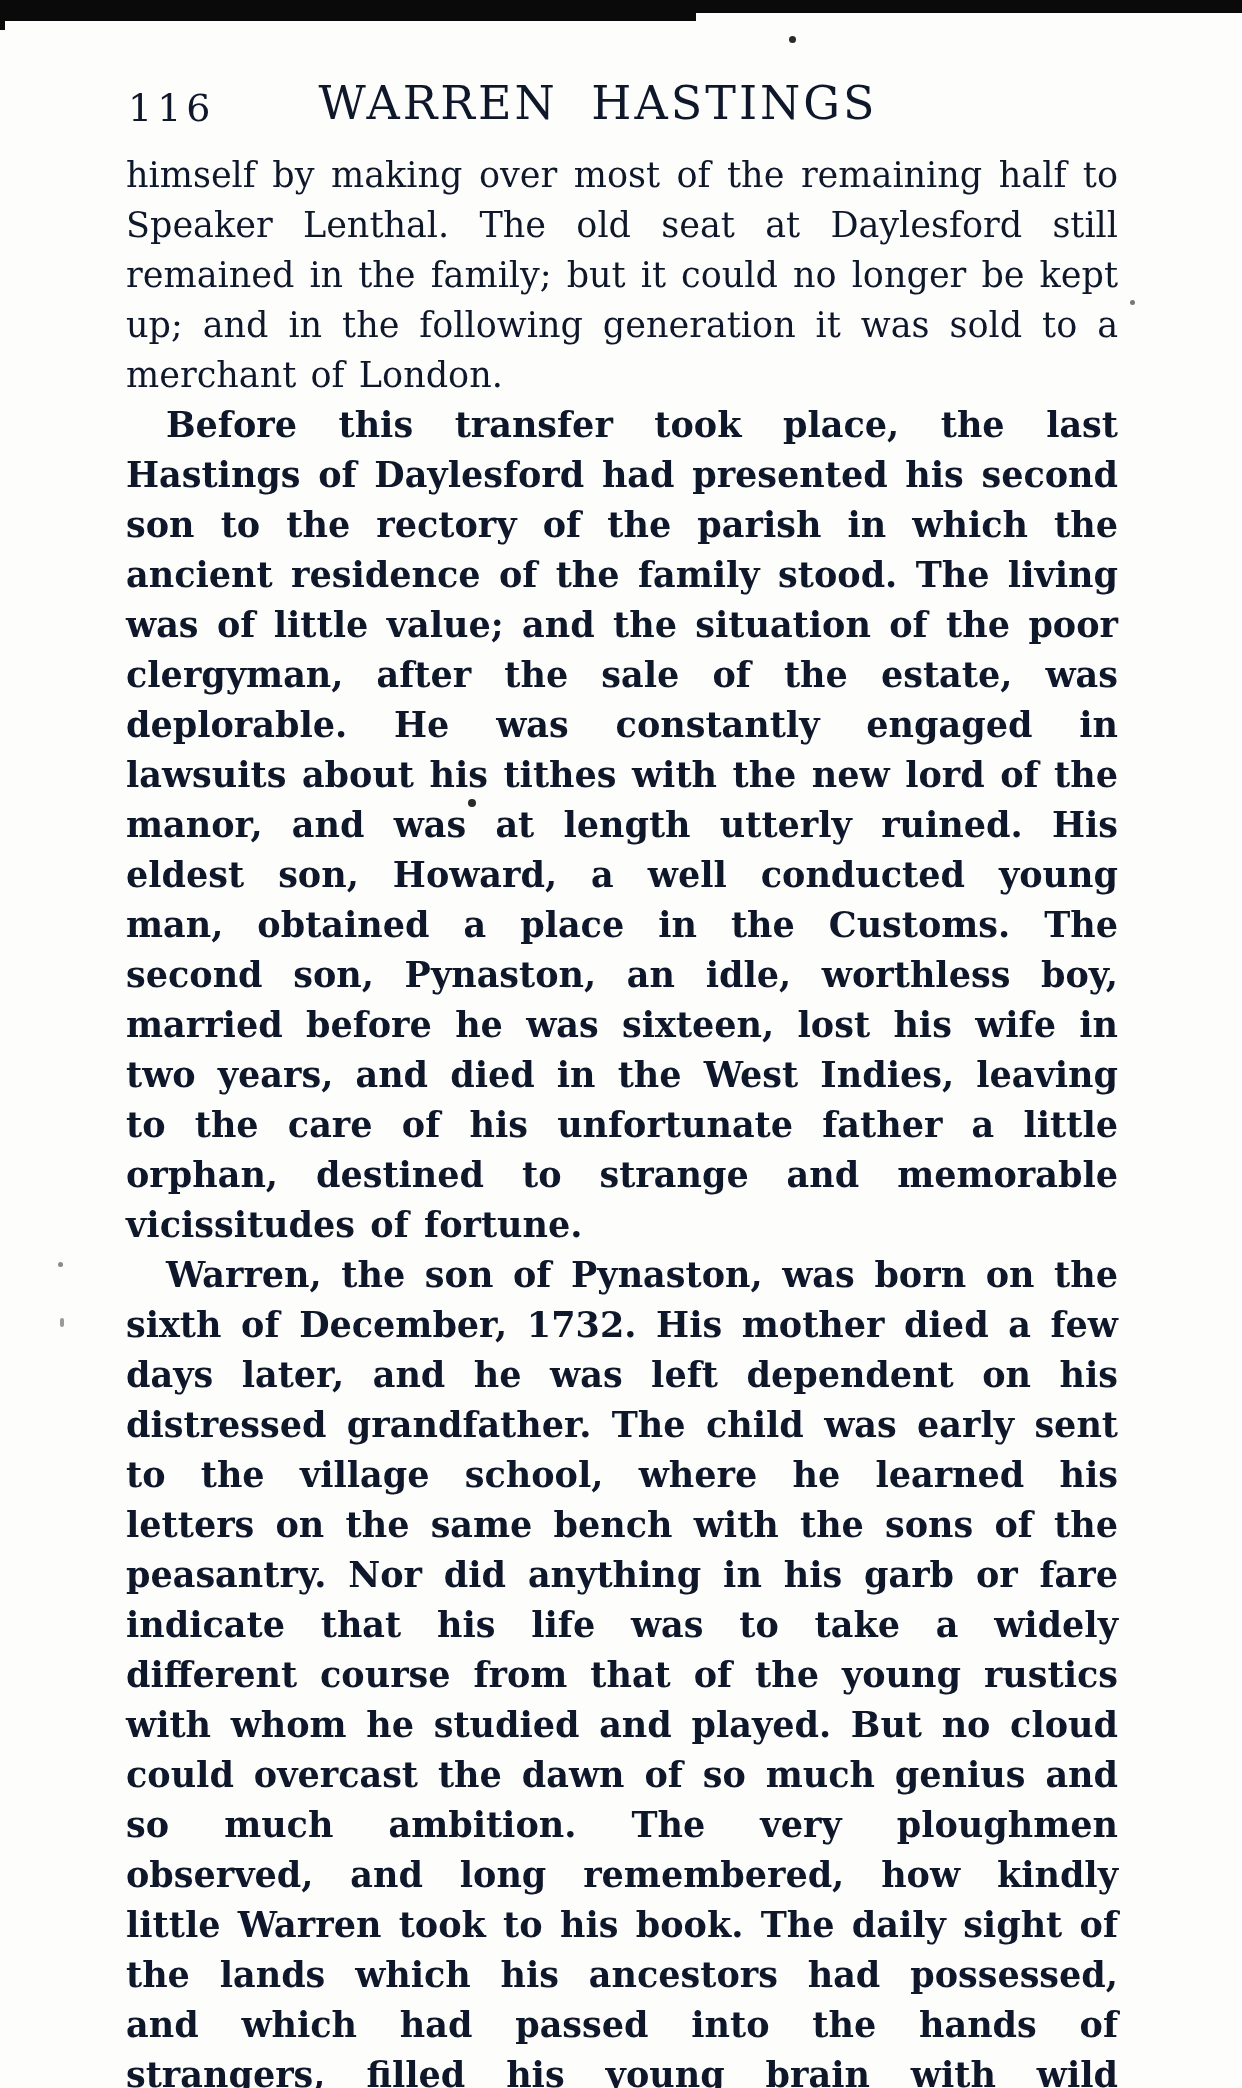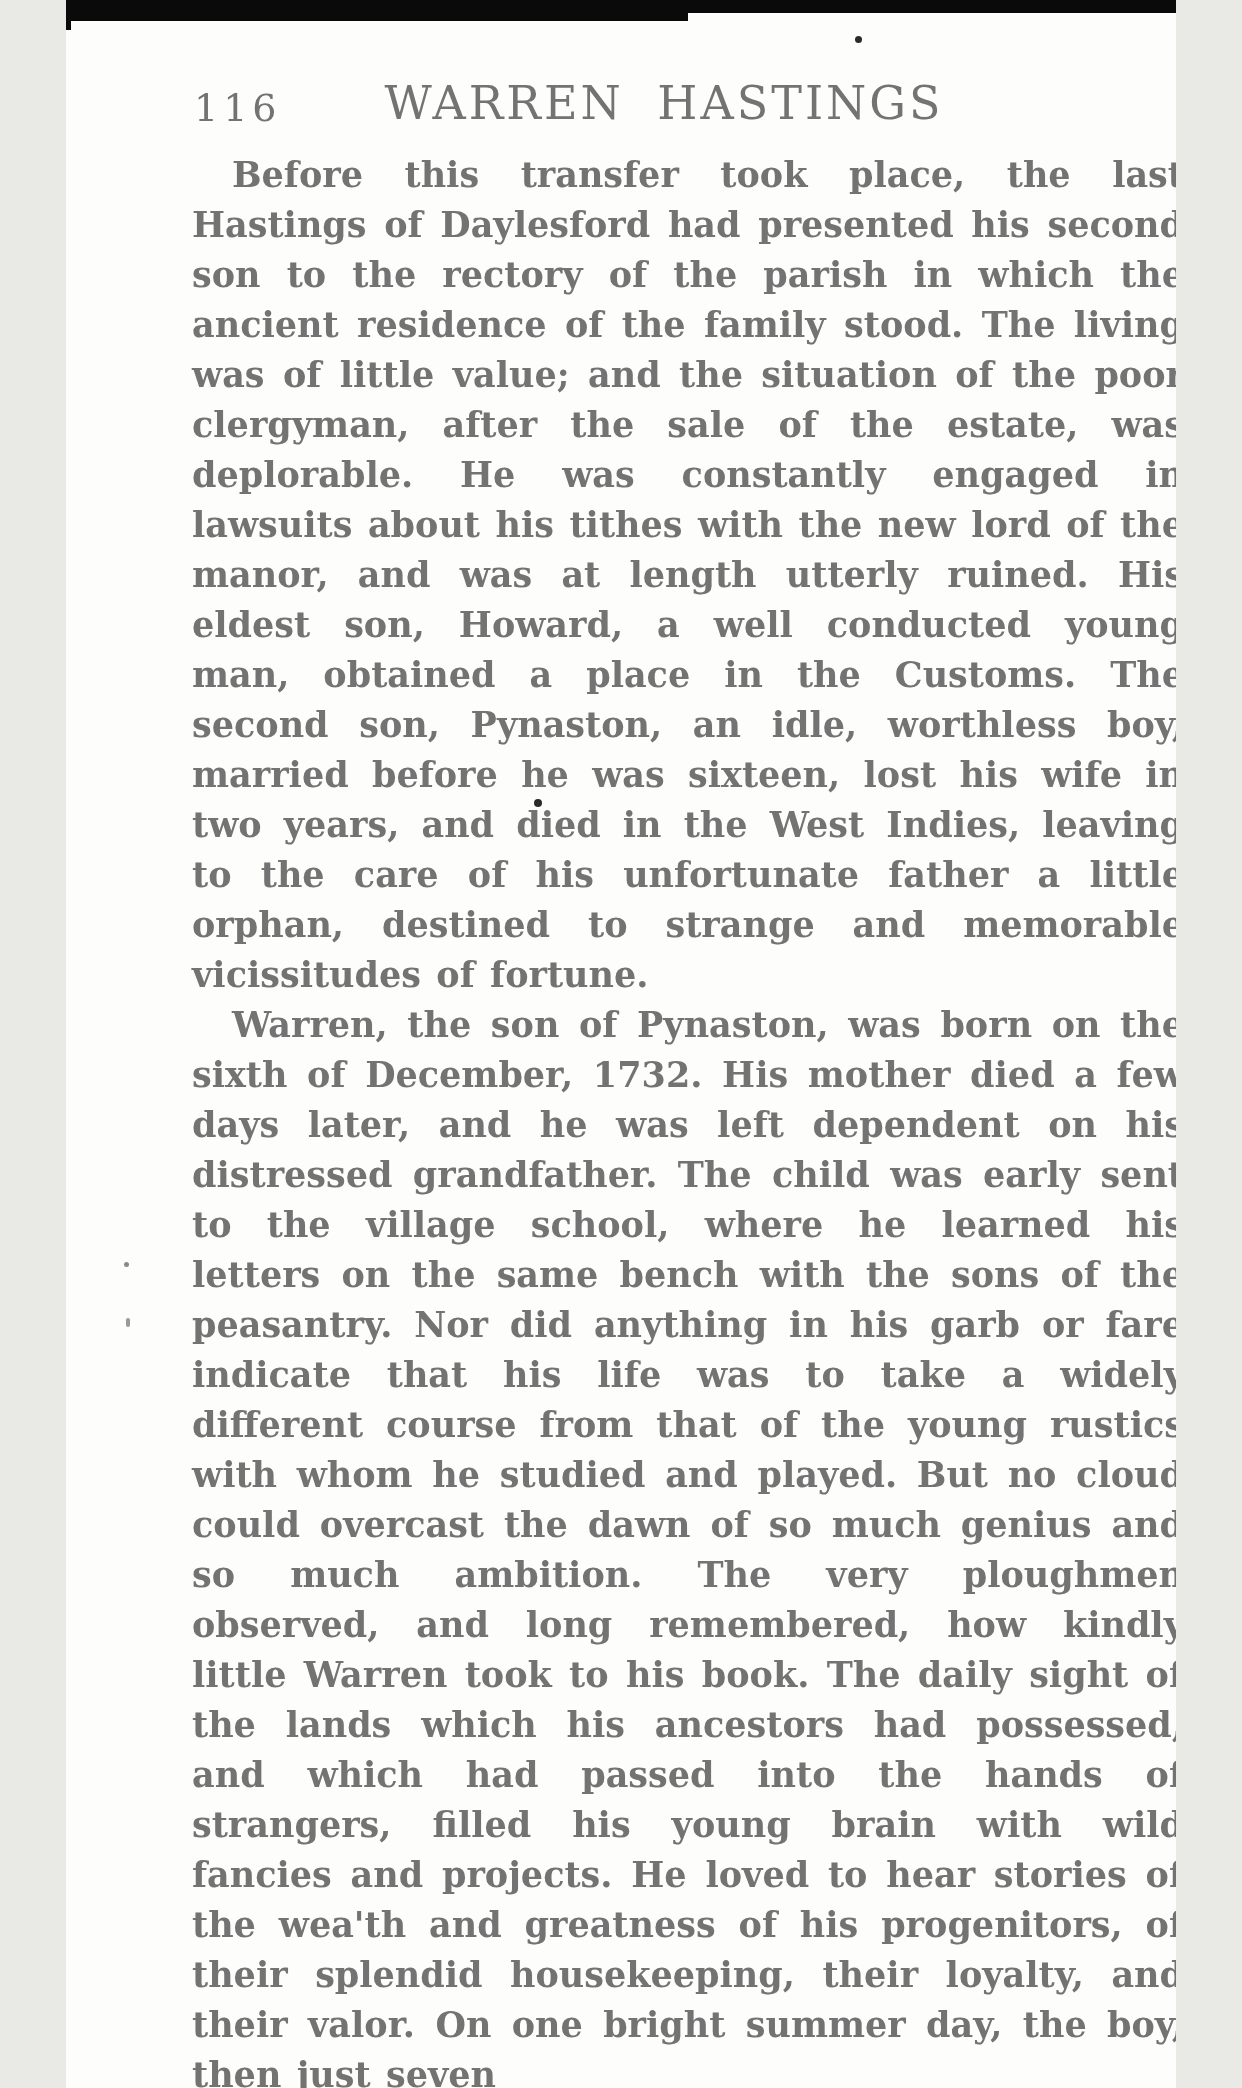--- a/index.html
+++ b/index.html
@@ -2,25 +2,25 @@
 <html lang="en"><head>
 <meta charset="utf-8">
 <style>
   html, body {
     margin: 0;
     padding: 0;
     background: #e9e9e5;
   }
   .page {
     position: relative;
-    width: 1110px;
+    width: 1242px;
     height: 2088px;
     margin: 0 auto;
     background: #fdfdfc;
-    color: #737373;
+    color: #0f172a;
     font-family: "DejaVu Serif", "Liberation Serif", serif;
     overflow: hidden;
     box-sizing: border-box;
   }
 
   
   .scan-bar-top {
     position: absolute;
     top: 0; left: 0;
     width: 100%;
@@ -115,17 +115,18 @@
   <div class="speck speck-right"></div>
   <div class="speck speck-left-1"></div>
   <div class="speck speck-left-2"></div>
 
   <div class="running-head">
     <span class="page-number">116</span>
     <span class="head-title">WARREN HASTINGS</span>
   </div>
 
   <div class="body-text">
+    <p class="para">himself by making over most of the remaining half to Speaker Lenthal. The old seat at Daylesford still remained in the family; but it could no longer be kept up; and in the following generation it was sold to a merchant of London.</p>
     <p class="para indent">Before this transfer took place, the last Hastings of Daylesford had presented his second son to the rectory of the parish in which the ancient residence of the family stood. The living was of little value; and the situation of the poor clergyman, after the sale of the estate, was deplorable. He was constantly engaged in lawsuits about his tithes with the new lord of the manor, and was at length utterly ruined. His eldest son, Howard, a well conducted young man, obtained a place in the Customs. The second son, Pynaston, an idle, worthless boy, married before he was sixteen, lost his wife in two years, and died in the West Indies, leaving to the care of his unfortunate father a little orphan, destined to strange and memorable vicissitudes of fortune.</p>
     <p class="para indent">Warren, the son of Pynaston, was born on the sixth of December, 1732. His mother died a few days later, and he was left dependent on his distressed grandfather. The child was early sent to the village school, where he learned his letters on the same bench with the sons of the peasantry. Nor did anything in his garb or fare indicate that his life was to take a widely different course from that of the young rustics with whom he studied and played. But no cloud could overcast the dawn of so much genius and so much ambition. The very ploughmen observed, and long remembered, how kindly little Warren took to his book. The daily sight of the lands which his ancestors had possessed, and which had passed into the hands of strangers, filled his young brain with wild fancies and projects. He loved to hear stories of the wea'th and greatness of his progenitors, of their splendid housekeeping, their loyalty, and their valor. On one bright summer day, the boy, then just seven</p>
   </div>
 
 </div>
 
 </body></html>

